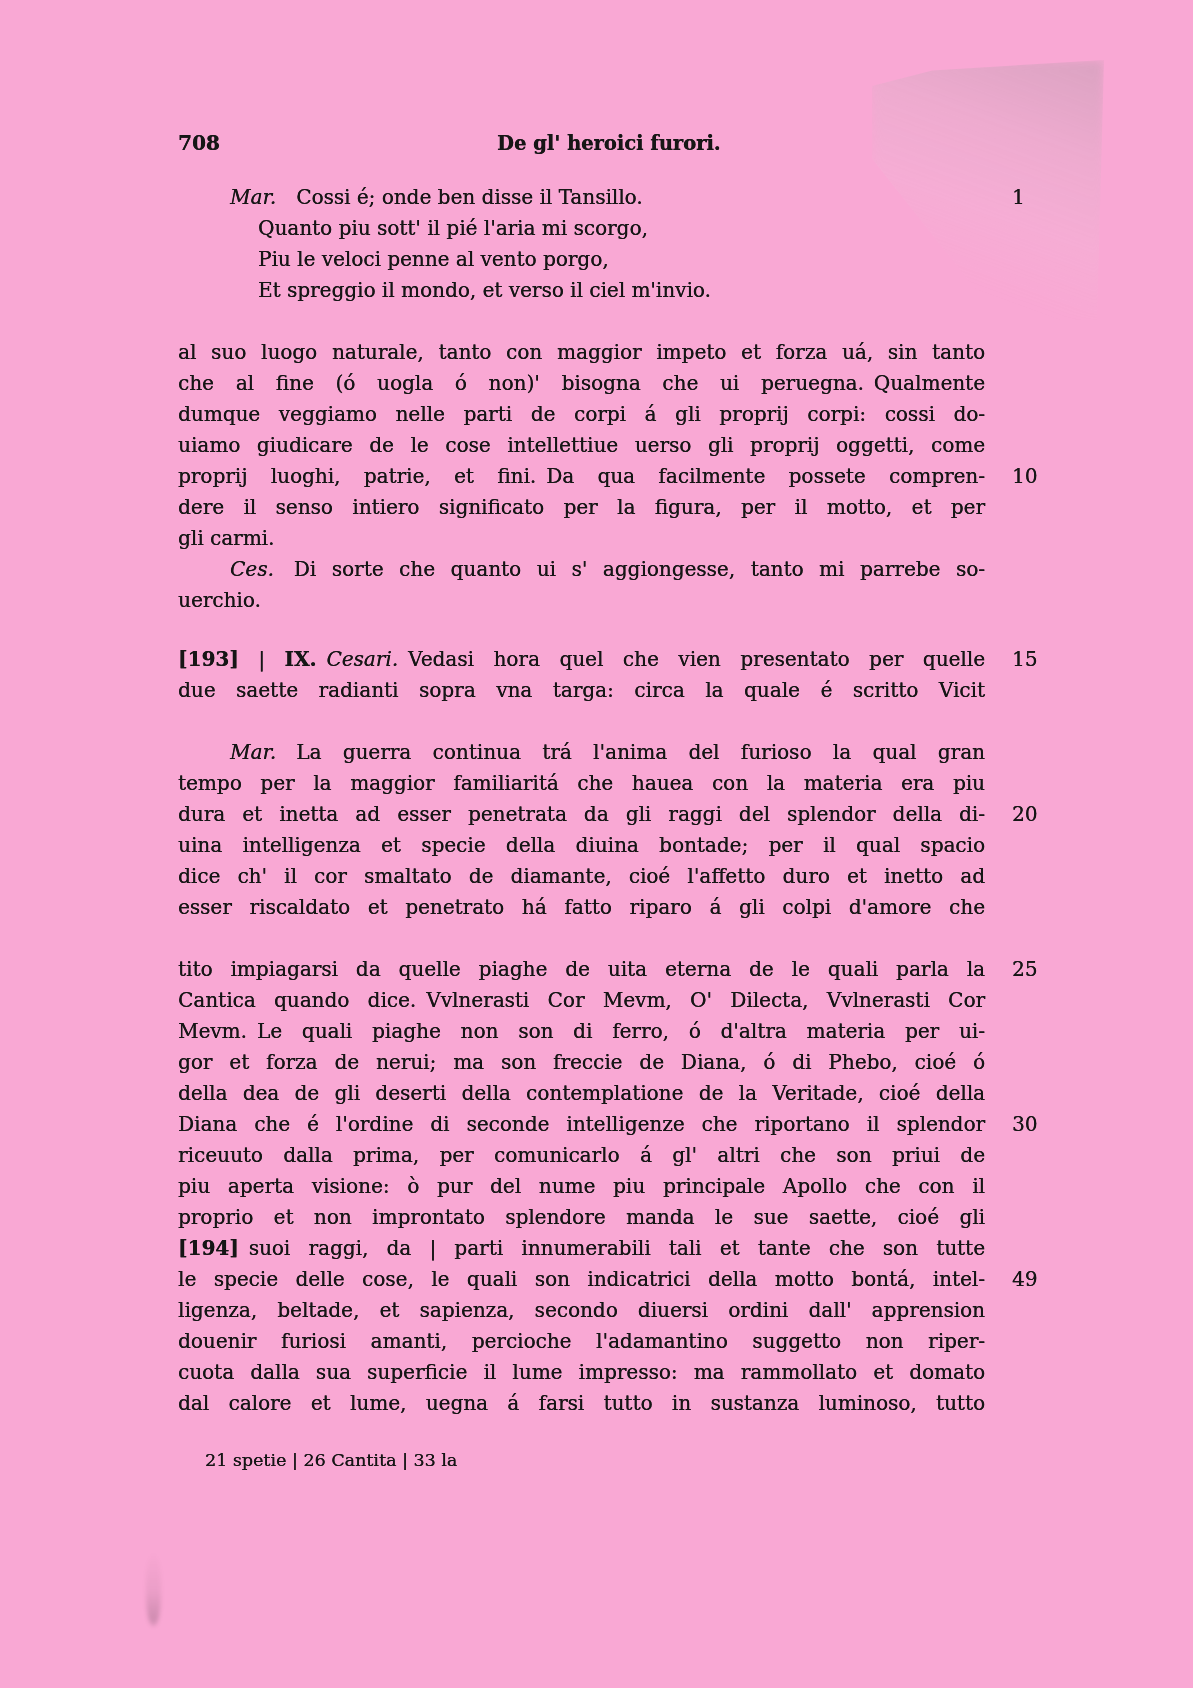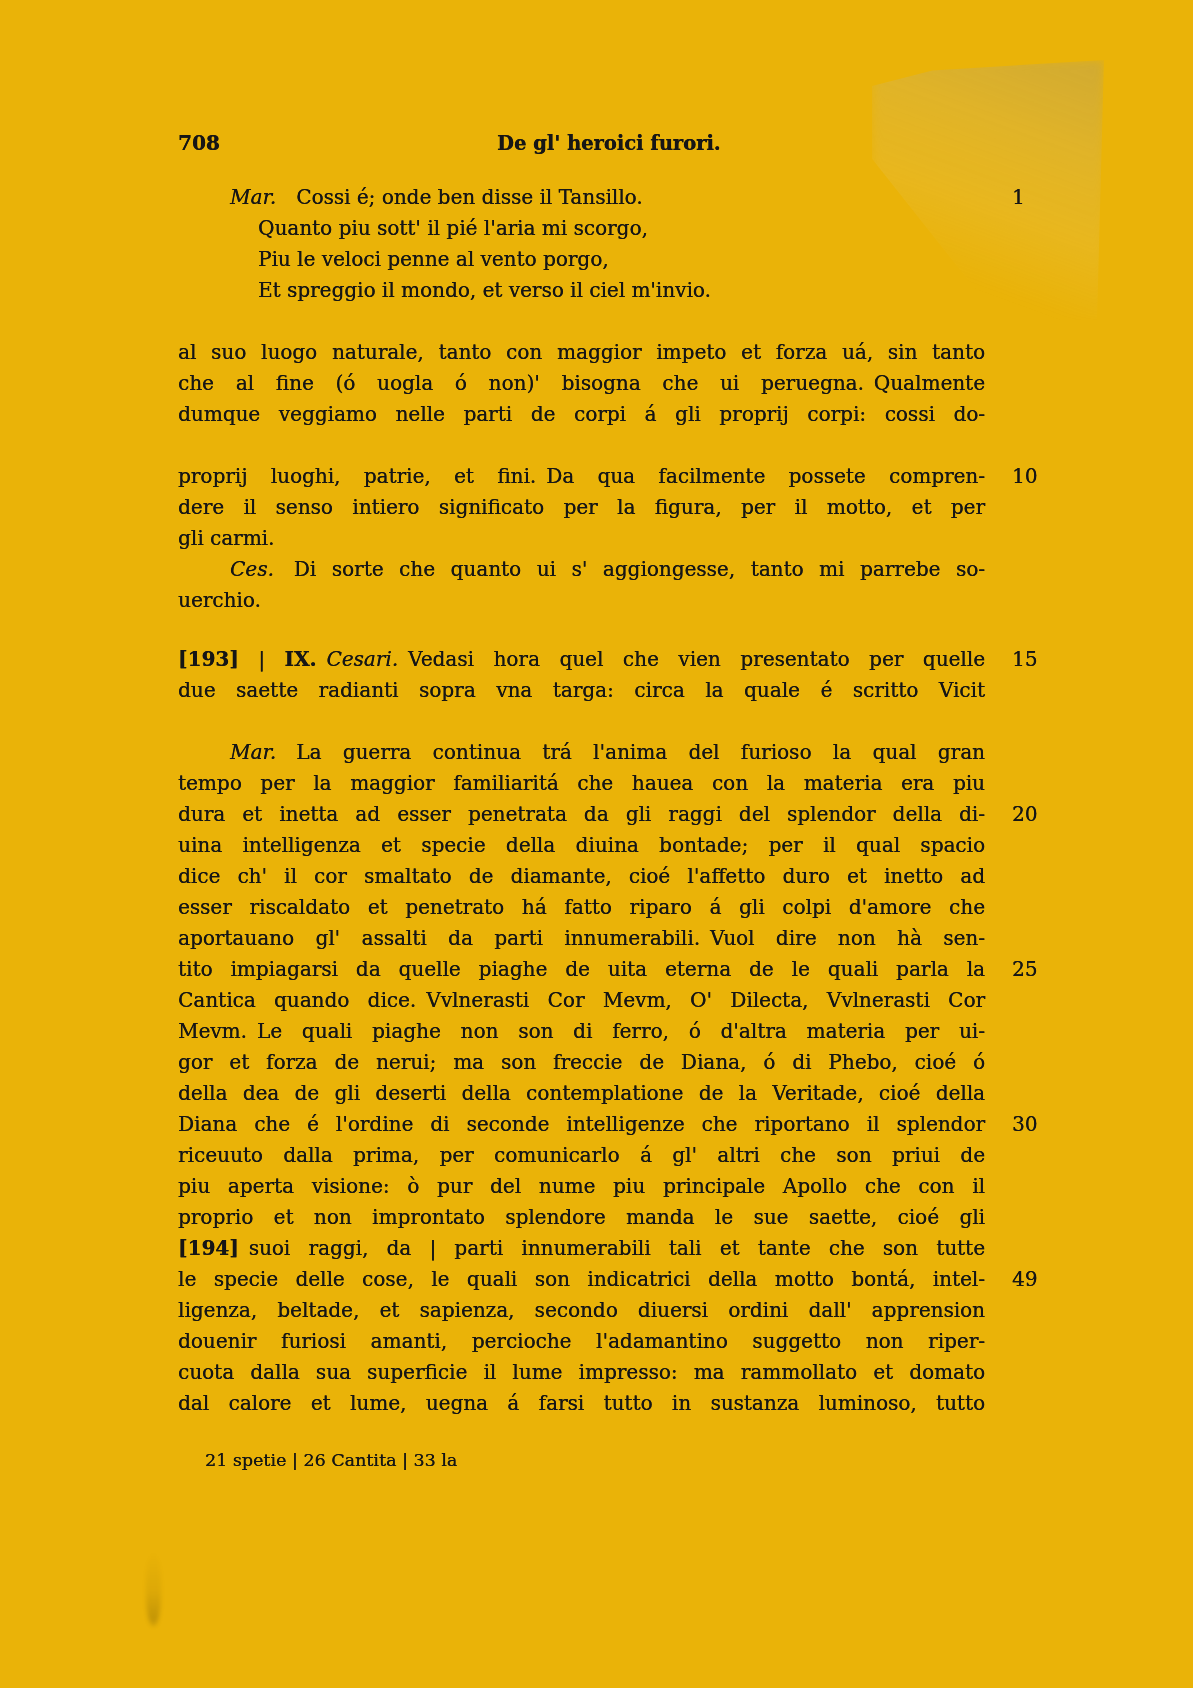--- a/index.html
+++ b/index.html
@@ -1,20 +1,20 @@
 <!DOCTYPE html>
 <html><head>
 <meta charset="utf-8">
 <style>
   html,body{margin:0;padding:0;background:#e9e9e9;}
   .page{
     position:relative;
     width:1193px;height:1688px;
     margin:0 auto;
-    background:#eab308;
+    background:#f9a8d4;
     overflow:hidden;
     font-family:"DejaVu Serif","Liberation Serif",serif;
     color:#161616;
   }
   
   .hdr-num{
     position:absolute;left:178px;top:131px;
     font-size:20px;font-weight:bold;
     text-shadow:0.3px 0 0 currentColor;
   }
@@ -74,34 +74,34 @@
   <div class="hdr-title">De gl' heroici furori.</div>
 
   <div class="text-body">
       <div class="line ind-par" style="top: 182px;"><span class="run i">Mar.</span><span class="run r">  Cossi é; onde ben disse il Tansillo.</span><span class="mnum">1</span></div>
       <div class="line ind-verse" style="top: 244px;"><span class="run r">Piu le veloci penne al vento porgo,</span></div>
       <div class="line ind-verse" style="top: 213px;"><span class="run r">Quanto piu sott' il pié l'aria mi scorgo,</span></div>
       <div class="line ind-verse" style="top: 275px;"><span class="run r">Et spreggio il mondo, et verso il ciel m'invio.</span></div>
       <div class="line just" style="top: 337px;"><span class="run r">al suo luogo naturale, tanto con maggior impeto et forza uá, sin tanto</span></div>
       <div class="line just" style="top: 368px;"><span class="run r">che al fine (ó uogla ó non)' bisogna che ui peruegna. Qualmente</span></div>
       <div class="line just" style="top: 399px;"><span class="run r">dumque veggiamo nelle parti de corpi á gli proprij corpi: cossi do-</span></div>
+      <div class="line just" style="top: 430px;"><span class="run r">uiamo giudicare de le cose intellettiue uerso gli proprij oggetti, come</span></div>
       <div class="line just" style="top: 461px;"><span class="run r">proprij luoghi, patrie, et fini. Da qua facilmente possete compren-</span><span class="mnum">10</span></div>
       <div class="line just" style="top: 492px;"><span class="run r">dere il senso intiero significato per la figura, per il motto, et per</span></div>
       <div class="line" style="top: 523px;"><span class="run r">gli carmi.</span></div>
       <div class="line just ind-par" style="top: 554px;"><span class="run i">Ces.</span><span class="run r">  Di sorte che quanto ui s' aggiongesse, tanto mi parrebe so-</span></div>
       <div class="line" style="top: 585px;"><span class="run r">uerchio.</span></div>
       <div class="line just" style="top: 644px;"><span class="run b">[193]</span><span class="run r"> | </span><span class="run b">IX.</span><span class="run r"> </span><span class="run i">Cesari.</span><span class="run r"> Vedasi hora quel che vien presentato per quelle</span><span class="mnum">15</span></div>
       <div class="line just" style="top: 675px;"><span class="run r">due saette radianti sopra vna targa: circa la quale é scritto Vicit</span></div>
       <div class="line just ind-par" style="top: 737px;"><span class="run i">Mar.</span><span class="run r">  La guerra continua trá l'anima del furioso la qual gran</span></div>
       <div class="line just" style="top: 768px;"><span class="run r">tempo per la maggior familiaritá che hauea con la materia era piu</span></div>
       <div class="line just" style="top: 799px;"><span class="run r">dura et inetta ad esser penetrata da gli raggi del splendor della di-</span><span class="mnum">20</span></div>
       <div class="line just" style="top: 830px;"><span class="run r">uina intelligenza et specie della diuina bontade; per il qual spacio</span></div>
       <div class="line just" style="top: 861px;"><span class="run r">dice ch' il cor smaltato de diamante, cioé l'affetto duro et inetto ad</span></div>
       <div class="line just" style="top: 892px;"><span class="run r">esser riscaldato et penetrato há fatto riparo á gli colpi d'amore che</span></div>
-      <div class="line just" style="top: 923px;"><span class="run r">aportauano gl' assalti da parti innumerabili. Vuol dire non hà sen-</span></div>
       <div class="line just" style="top: 954px;"><span class="run r">tito impiagarsi da quelle piaghe de uita eterna de le quali parla la</span><span class="mnum">25</span></div>
       <div class="line just" style="top: 985px;"><span class="run r">Cantica quando dice. Vvlnerasti Cor Mevm, O' Dilecta, Vvlnerasti Cor</span></div>
       <div class="line just" style="top: 1016px;"><span class="run r">Mevm. Le quali piaghe non son di ferro, ó d'altra materia per ui-</span></div>
       <div class="line just" style="top: 1047px;"><span class="run r">gor et forza de nerui; ma son freccie de Diana, ó di Phebo, cioé ó</span></div>
       <div class="line just" style="top: 1078px;"><span class="run r">della dea de gli deserti della contemplatione de la Veritade, cioé della</span></div>
       <div class="line just" style="top: 1109px;"><span class="run r">Diana che é l'ordine di seconde intelligenze che riportano il splendor</span><span class="mnum">30</span></div>
       <div class="line just" style="top: 1140px;"><span class="run r">riceuuto dalla prima, per comunicarlo á gl' altri che son priui de</span></div>
       <div class="line just" style="top: 1171px;"><span class="run r">piu aperta visione: ò pur del nume piu principale Apollo che con il</span></div>
       <div class="line just" style="top: 1202px;"><span class="run r">proprio et non improntato splendore manda le sue saette, cioé gli</span></div>
       <div class="line just" style="top: 1233px;"><span class="run b">[194]</span><span class="run r"> suoi raggi, da | parti innumerabili tali et tante che son tutte</span></div>

